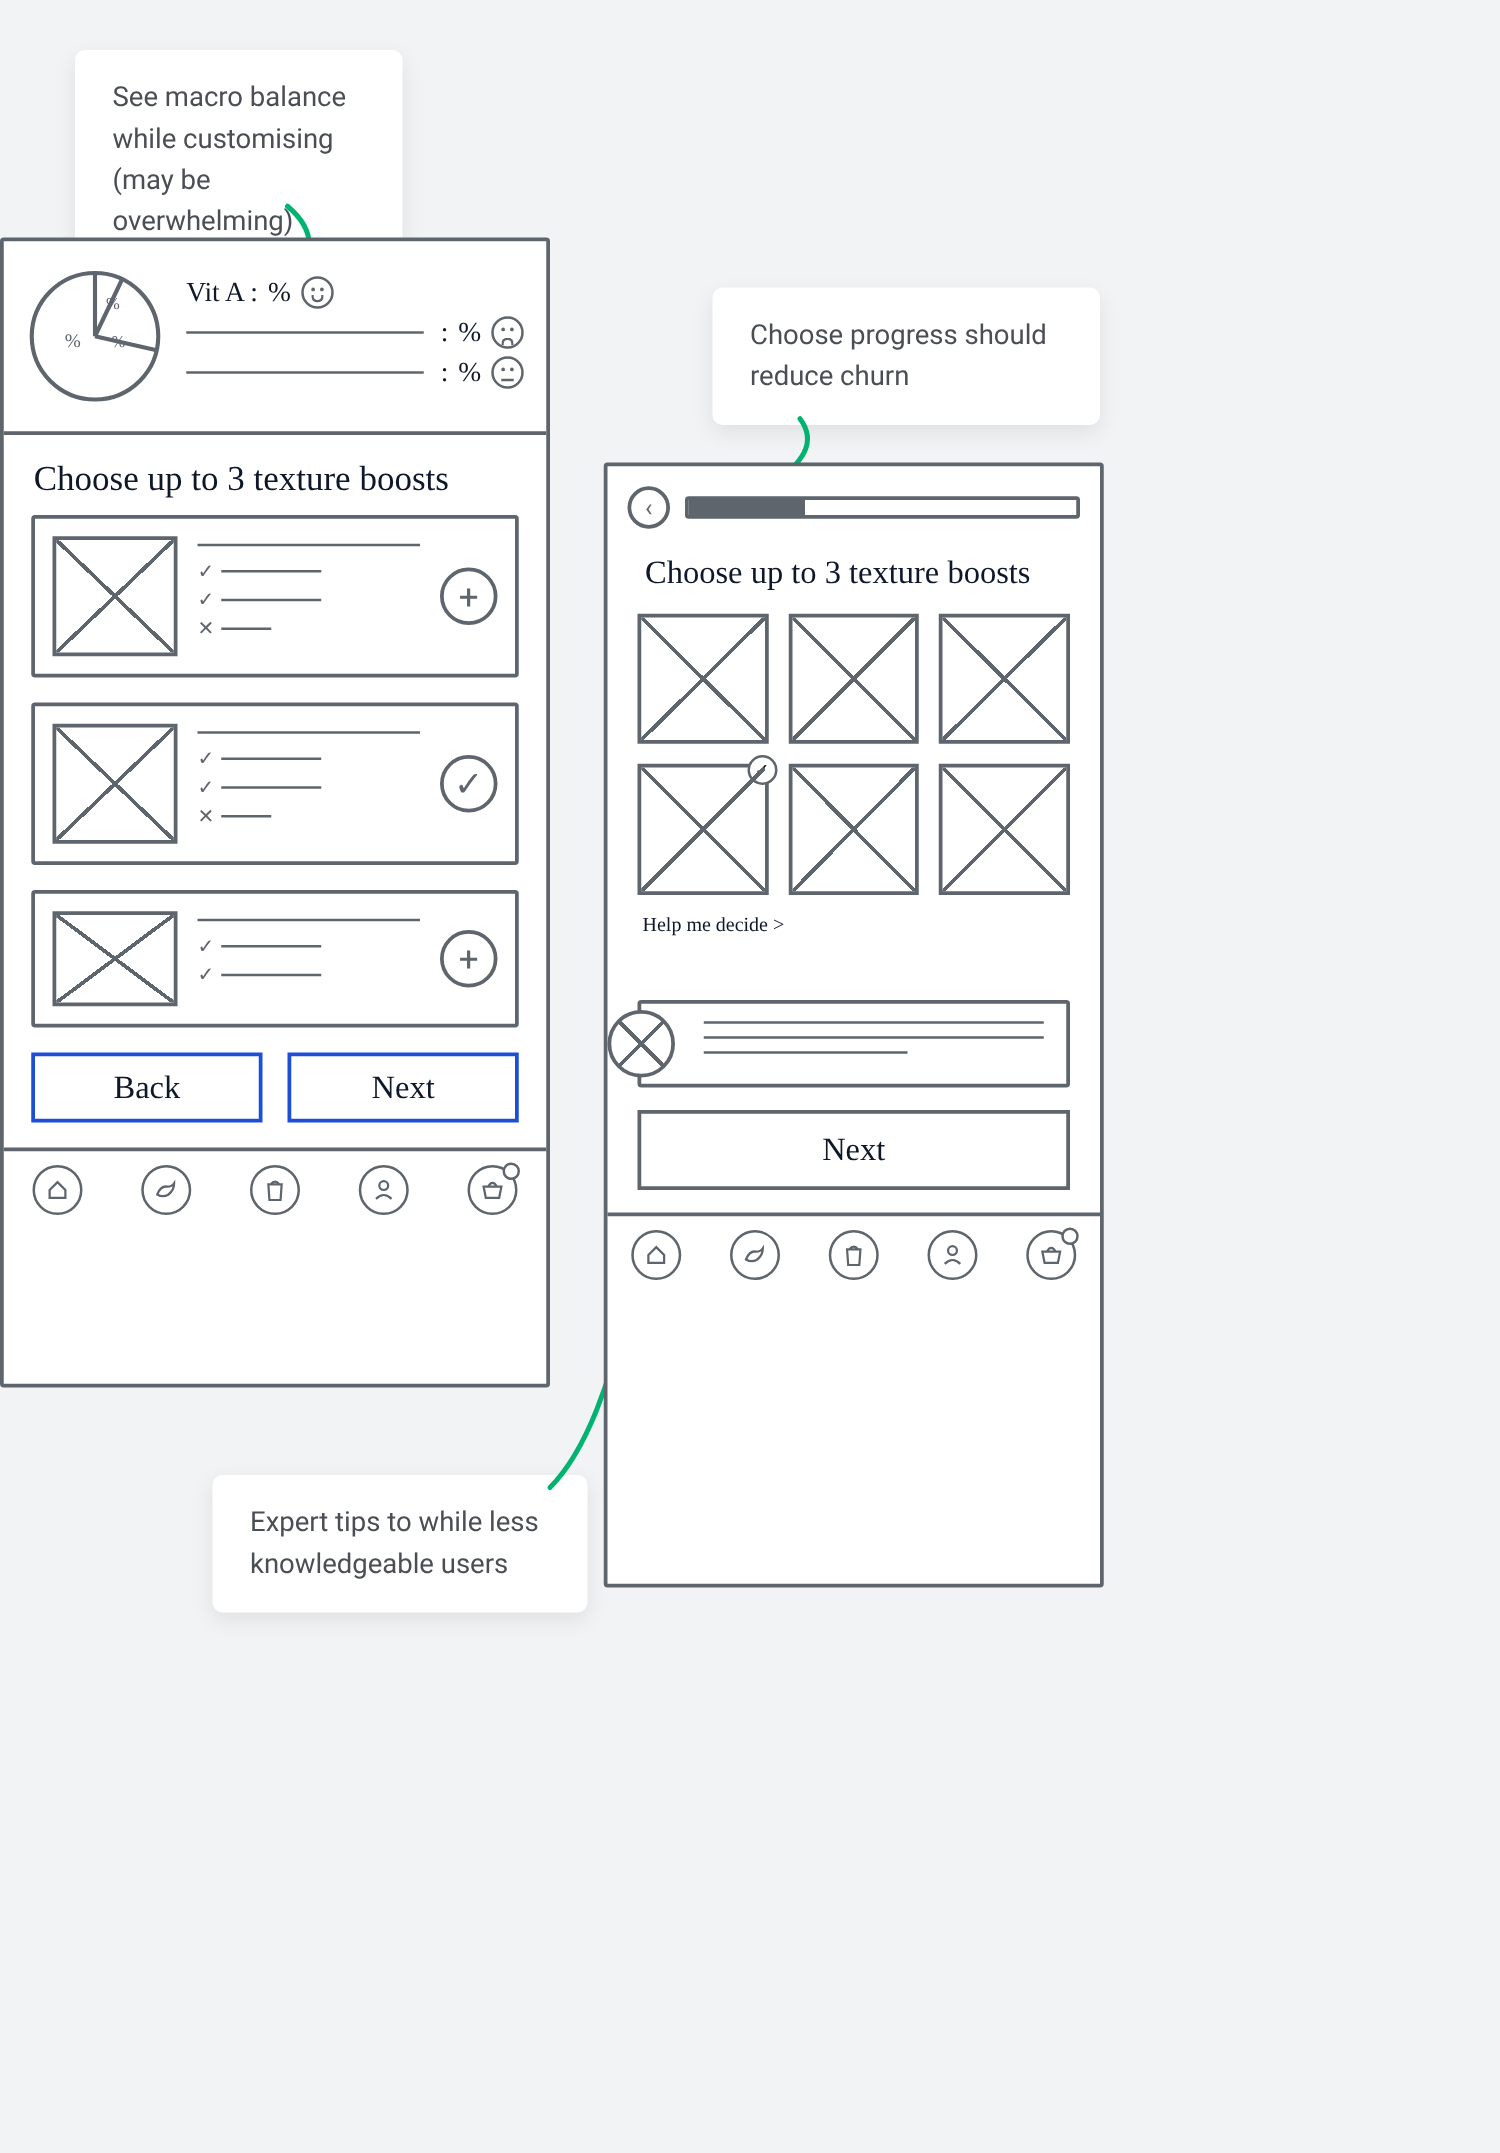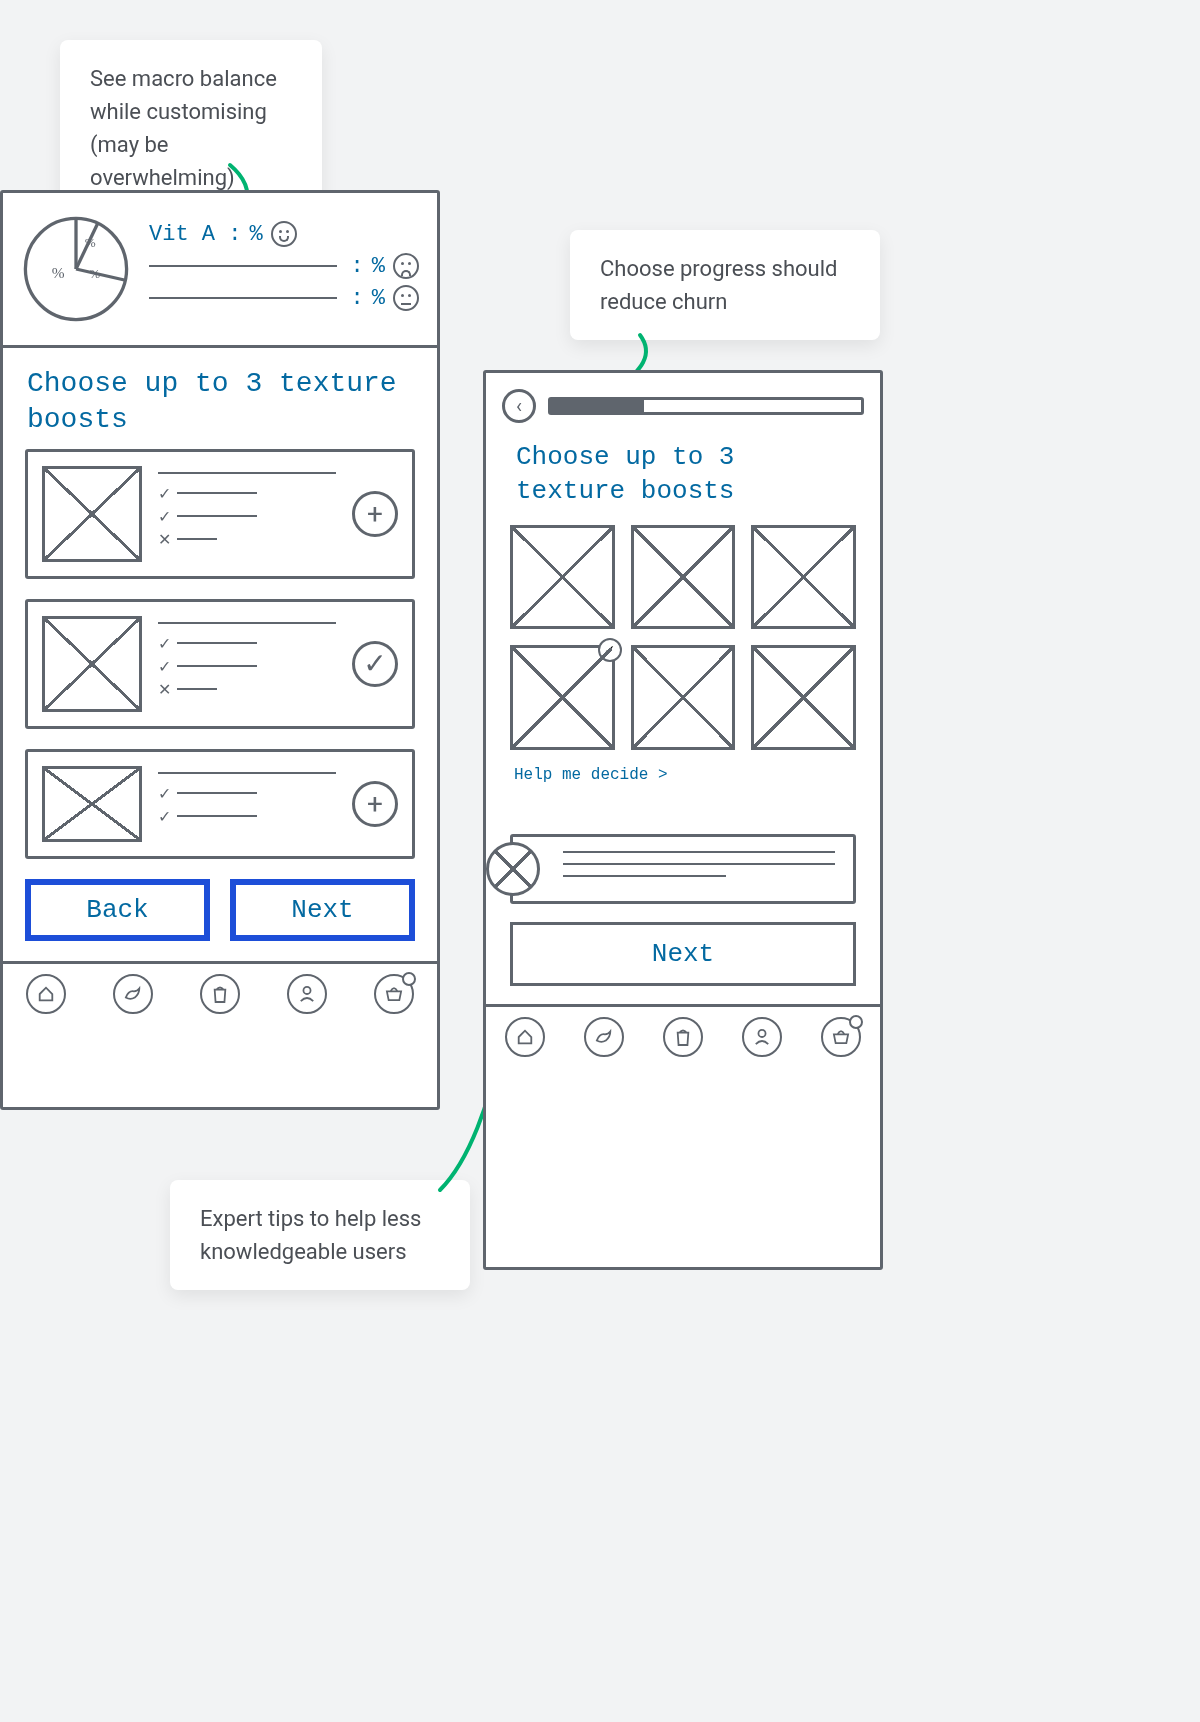--- a/index.html
+++ b/index.html
@@ -5,22 +5,22 @@
   * { box-sizing: border-box; margin: 0; padding: 0; }
   body {
     background: #f2f3f4;
     font-family: -apple-system, BlinkMacSystemFont, "Segoe UI", Roboto, sans-serif;
     width: 1200px;
     height: 1722px;
     position: relative;
     overflow: hidden;
   }
   .handwrite {
-    font-family: Liberation Mono, monospace;
-    color: #0369a1;
+    font-family: Liberation Serif, serif;
+    color: #0f172a;
   }
 
   
   .annot {
     position: absolute;
     background: #ffffff;
     border-radius: 8px;
     box-shadow: 0 6px 18px rgba(0,0,0,0.08);
     padding: 22px 30px;
     color: #4b4f55;
@@ -80,21 +80,21 @@
   .card-lines .l1 { border-top:2px solid #5f656d; margin-bottom:10px;}
   .check-list { font-size:16px; color:#5f656d;}
   .check-list div{ display:flex; align-items:center; gap:6px; margin-bottom:4px;}
   .check-list .ln{ flex:0 0 80px; border-top:2px solid #5f656d;}
   .card-btn {
     width:46px; height:46px; border:3px solid #5f656d; border-radius:50%;
     align-self:center; display:flex; align-items:center; justify-content:center;
     font-size:28px; color:#5f656d; flex:0 0 auto;
   }
   .btn-row { display:flex; gap:20px; padding:20px 22px;}
-  .big-btn { flex:1; border:6px solid #1d4ed8; text-align:center; padding:10px 0; font-size:26px;}
+  .big-btn { flex:1; border:3px solid #1d4ed8; text-align:center; padding:10px 0; font-size:26px;}
   .navbar {
     border-top:3px solid #5f656d; height:64px;
     display:flex; justify-content:space-around; align-items:center;
   }
   .nav-icon{ width:40px; height:40px; border:2.5px solid #5f656d; border-radius:50%; display:flex; align-items:center; justify-content:center; position:relative;}
   .badge{ position:absolute; top:-4px; right:-4px; width:14px; height:14px; border:2px solid #5f656d; border-radius:50%; background:#fff;}
 
   
   .frameR { left: 483px; top: 370px; width: 400px; height: 900px; }
   .prog-row { display:flex; align-items:center; gap:12px; padding:16px 16px 8px;}
@@ -133,21 +133,21 @@
 <div class="annot annot2">
   <span>Choose progress should reduce churn</span>
 </div>
 
 <svg class="arrow" style="left:600px; top:330px; width:80px; height:70px;">
   <path d="M40 5 C 55 25, 40 40, 20 58"></path>
   <path class="head" d="M20 58 l0 -16 l-12 10 z"></path>
 </svg>
 
 <div class="annot annot3">
-  <span>Expert tips to help less knowledgeable users</span>
+  <span>Expert tips to while less knowledgeable users</span>
 </div>
 
 <svg class="arrow" style="left:430px; top:1040px; width:90px; height:160px;">
   <path d="M10 150 C 40 120, 60 60, 70 10"></path>
   <path class="head" d="M70 10 l-14 6 l10 10 z"></path>
 </svg>
 
 <div class="frame frameL">
 
   <div class="macro-row">

